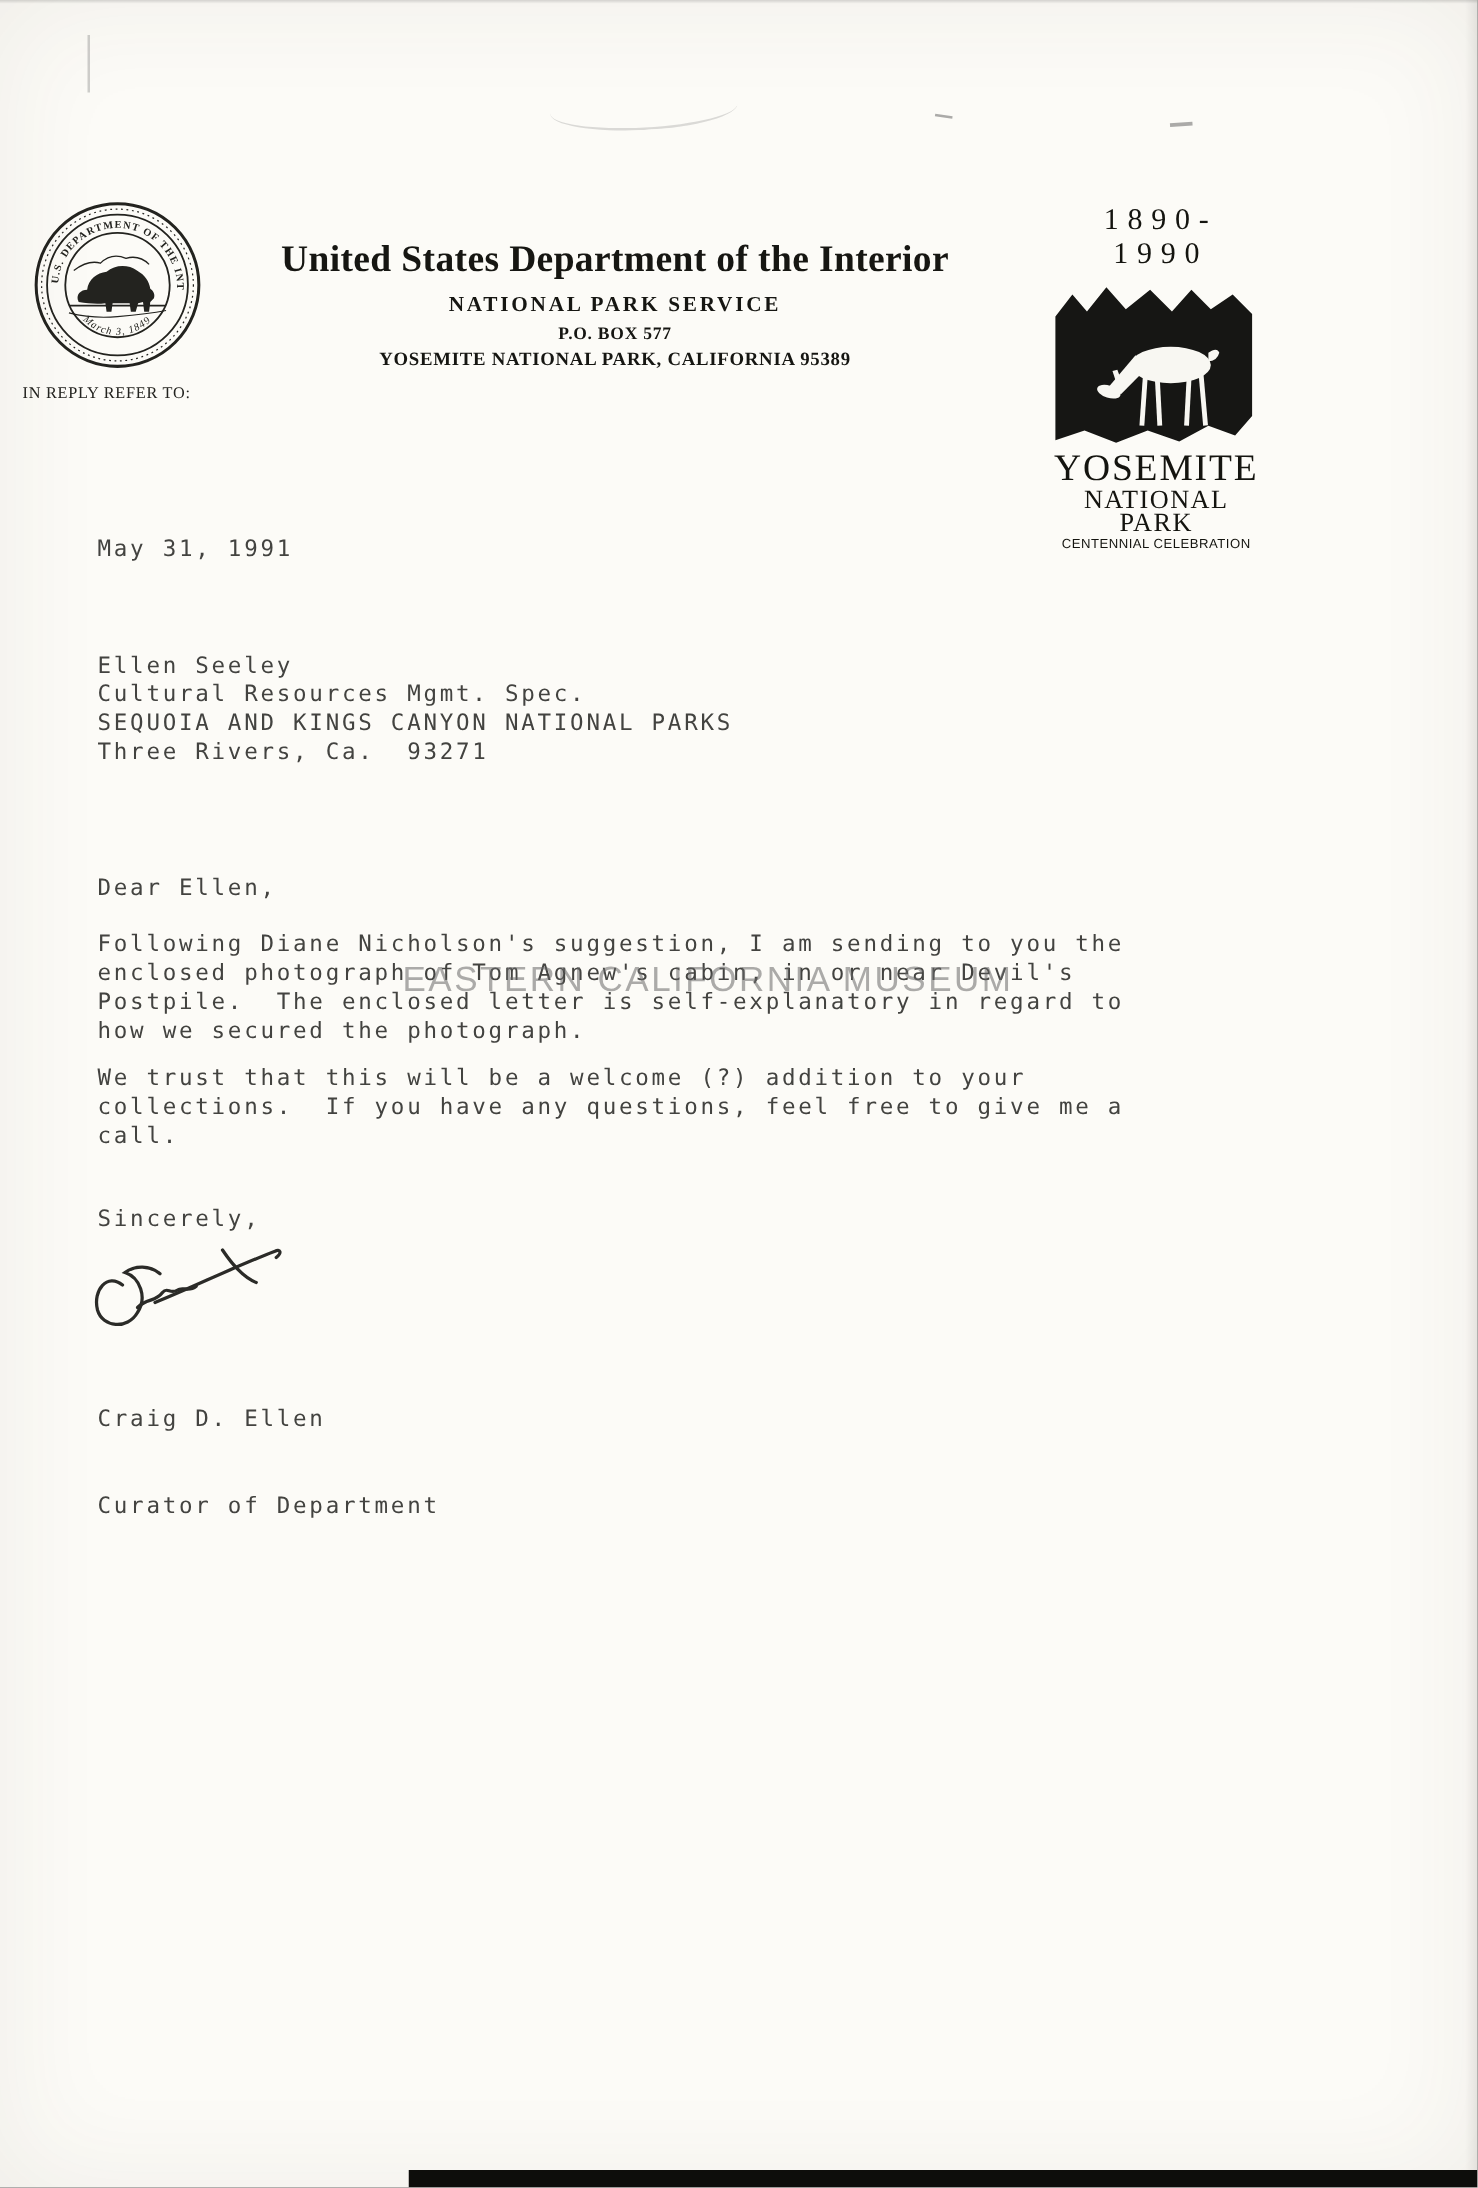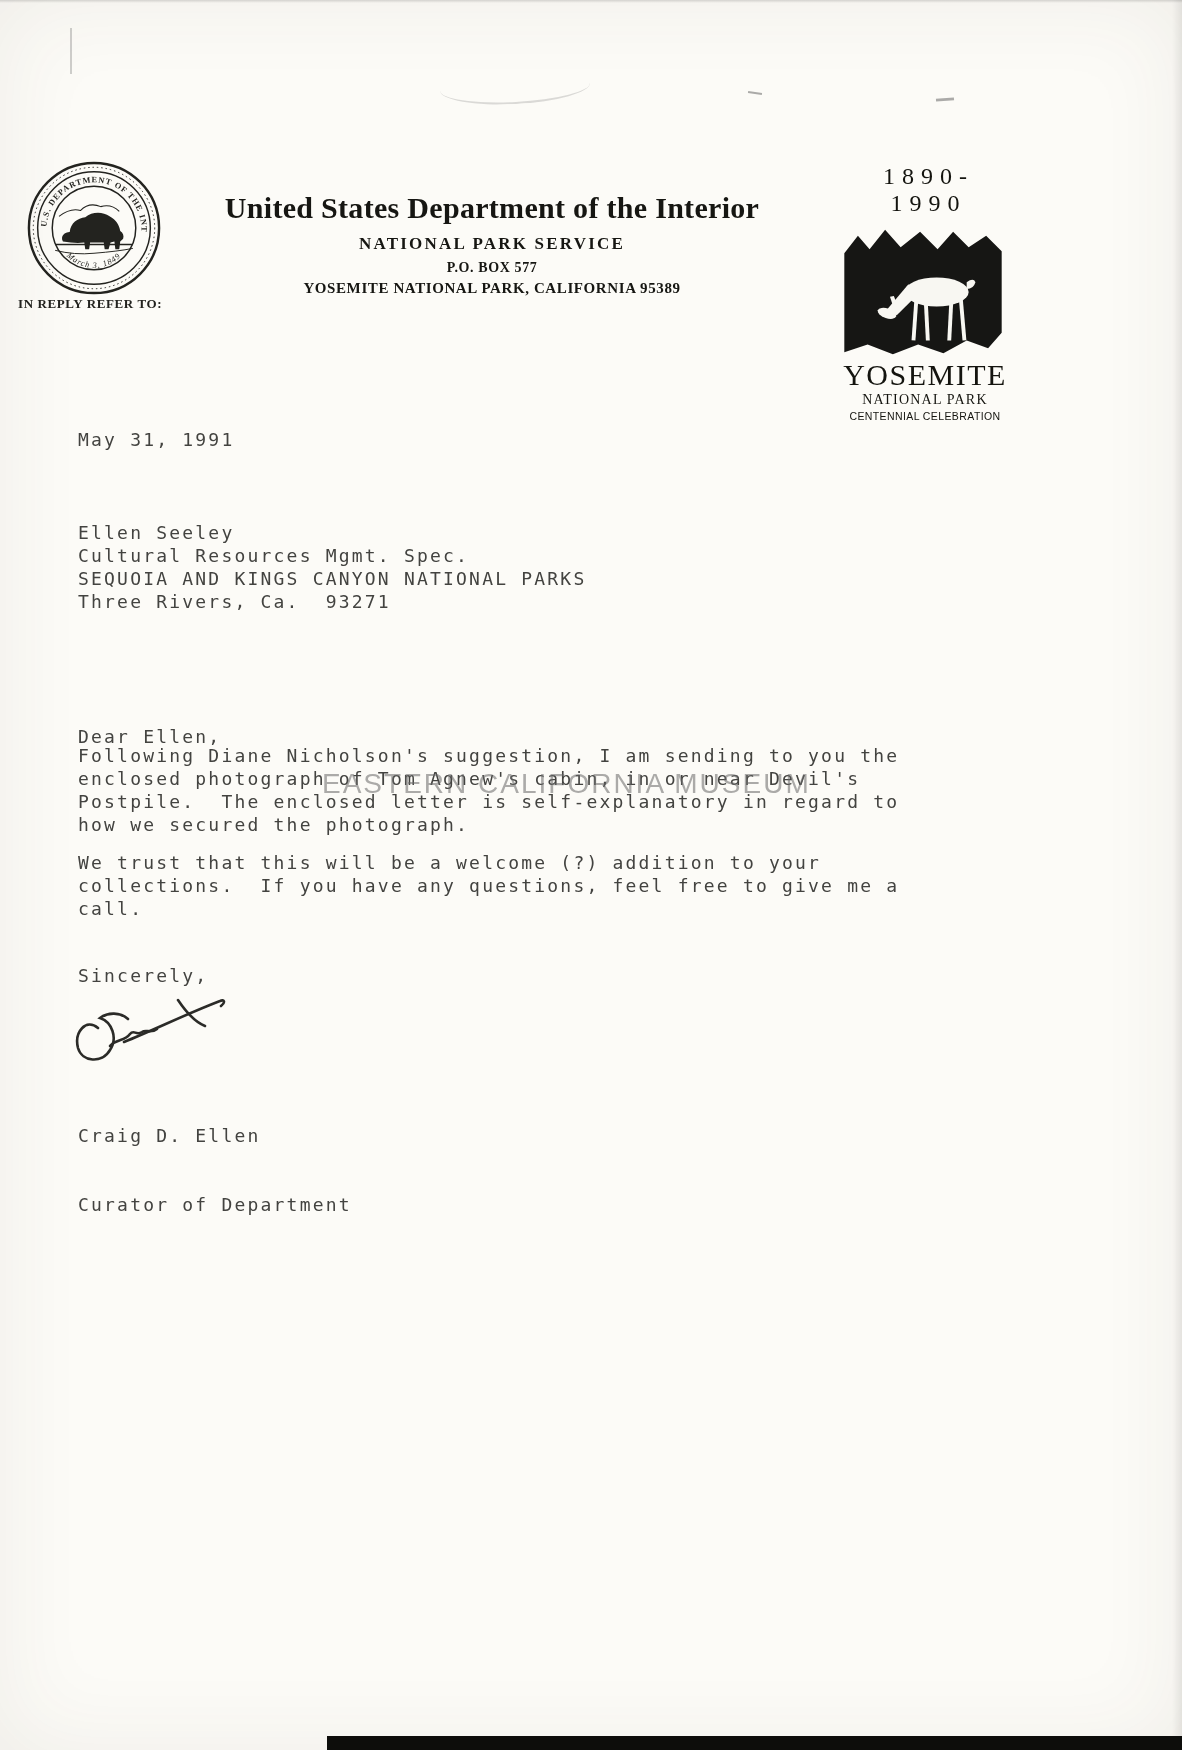--- a/index.html
+++ b/index.html
@@ -19,51 +19,51 @@
   .fold-arc { position:absolute; left:440px; top:70px; width:150px; height:34px; border-bottom:2px solid rgba(140,140,140,0.30); border-radius:50%; transform:rotate(-3deg); }
   .scan-mark { position:absolute; background:rgba(90,90,90,0.5); }
   .mark-1 { left:748px; top:92px;  width:14px; height:2px; transform:rotate(8deg); }
   .mark-2 { left:936px; top:98px;  width:18px; height:3px; transform:rotate(-4deg); }
   .mark-3 { left:70px;  top:28px;  width:2px;  height:46px; background:rgba(120,120,120,0.35); }
   .bottom-strip { position:absolute; left:327px; right:0; bottom:0; height:14px; background:#0d0d0b; }
 
   
   .seal { position:absolute; left:26px; top:160px; width:136px; height:136px; }
   .reply-label {
-    position:absolute; left:18px; top:296px;
-    font-family:"Liberation Serif", serif; font-weight:bold;
+    position:absolute; left:18px; top:306px;
+    font-family:"Liberation Serif", serif; font-weight:normal;
     font-size:13px; letter-spacing:0.6px; color:#23231f;
   }
   .head-center {
     position:absolute; left:168px; top:190px; width:648px;
     text-align:center; color:#161612;
     font-family:"Liberation Serif", serif;
   }
   .head-title { font-size:30px; font-weight:bold; letter-spacing:0.3px; line-height:36px; }
   .head-agency { margin-top:8px; font-size:17px; font-weight:bold; letter-spacing:2.2px; }
   .head-pobox { margin-top:6px; font-size:14px; font-weight:bold; letter-spacing:0.6px; }
   .head-address { margin-top:4px; font-size:15px; font-weight:bold; letter-spacing:0.6px; }
 
   .centennial { position:absolute; left:840px; top:163px; width:170px; text-align:center; color:#14140f; }
   .cent-years { font-family:"Liberation Serif", serif; font-size:24px; letter-spacing:7px; margin-left:7px; }
   .deer-logo { width:166px; height:136px; margin-top:7px; display:block; }
   .cent-park-name { font-family:"Liberation Serif", serif; font-size:30px; letter-spacing:1.5px; line-height:30px;text-align:center; }
-  .cent-park-type { font-family:"Liberation Serif", serif; font-size:14px; letter-spacing:1.2px; line-height:19px; }
+  .cent-park-type { font-family:"Liberation Serif", serif; font-size:21px; letter-spacing:1.2px; line-height:19px; }
   .cent-subtitle { font-family:"Liberation Sans", sans-serif; font-size:10.5px; letter-spacing:0.4px; line-height:14px; }
 
   
   .mono {
     position:absolute;
     font-family:"DejaVu Sans Mono", monospace;
     font-size:18px; letter-spacing:2.2px; line-height:23px;
     color:#434340; white-space:pre-wrap;
   }
   .date-line      { left:78px; top:428px; }
   .recipient      { left:78px; top:521px; }
-  .salutation     { left:78px; top:725px;text-align:center; }
+  .salutation     { left:78px; top:699px;text-align:center; }
   .paragraph-1    { left:78px; top:744px; width:900px; }
   .paragraph-2    { left:78px; top:851px; width:900px; }
   .closing        { left:78px; top:964px; }
   .signer-block   { left:78px; top:1078px; }
 
   .watermark {
     position:absolute; left:322px; top:768px;
     font-family:"Liberation Sans", sans-serif;
     font-size:28px; letter-spacing:2px;
     color:rgba(104,104,104,0.55);

